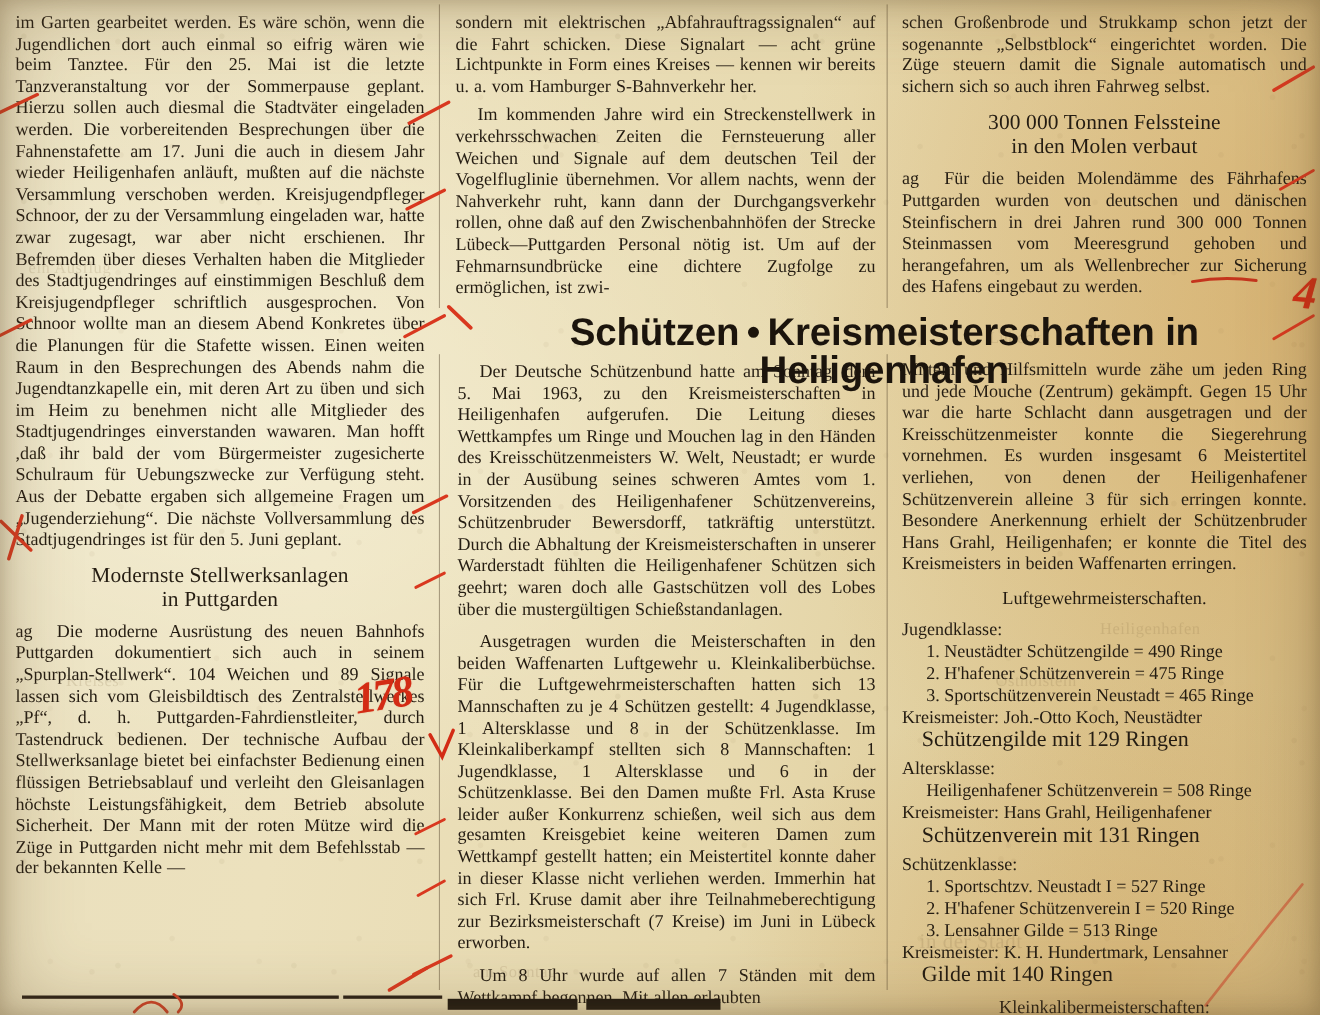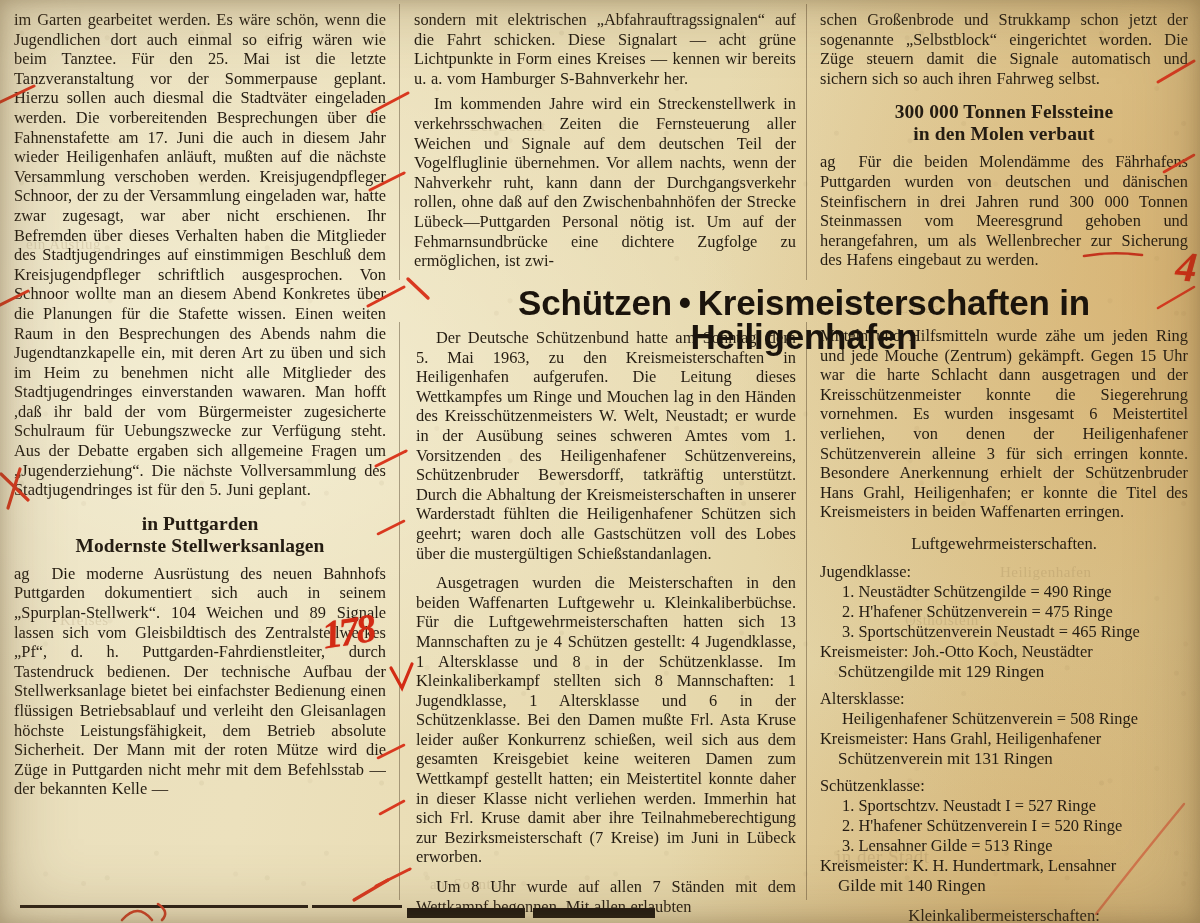--- a/index.html
+++ b/index.html
@@ -82,21 +82,21 @@
     text-align-last: left;
     word-spacing: .6px;
     -webkit-hyphens: none;
     hyphens: none;
   }
   p.body + p.body { margin-top: 6px; }
   p.indent { text-indent: 20px; }
 
   .headline-sub {
     text-align: center;
-    font-weight: bold;
+    font-weight: normal;
     font-size: 19.5px;
     line-height: 22px;
     margin: 13px 0 7px 0;
     font-family: "Liberation Serif", serif;
     letter-spacing: .1px;
   }
 
   .mainhead {
     position: absolute;
     left: 418px;
@@ -128,21 +128,21 @@
   .res-item {
     font-size: 16.4px;
     line-height: 20px;
     padding-left: 22px;
   }
   .res-km {
     font-size: 16.4px;
     line-height: 20px;
   }
   .res-km-2 {
-    font-size: 17px;
+    font-size: 20px;
     line-height: 20px;
     padding-left: 18px;
   }
 
   
   .rule-h {
     position: absolute;
     height: 3px;
     background: #2a2016;
   }
@@ -182,22 +182,22 @@
   <div class="rule-v" style="left:806px; top:322px; height:578px;"></div>
   <div class="rule-v" style="left:399px; top:322px; height:578px;"></div>
 
   <div class="cols">
 
     <div class="col col-1">
       <div style="position:absolute; left:0; top:10px; width:372px;">
         <p class="body">im Garten gearbeitet werden. Es wäre schön, wenn die Jugendlichen dort auch einmal so eifrig wären wie beim Tanztee. Für den 25. Mai ist die letzte Tanzveranstaltung vor der Sommerpause geplant. Hierzu sollen auch diesmal die Stadtväter eingeladen werden. Die vorbereitenden Besprechungen über die Fahnenstafette am 17. Juni die auch in diesem Jahr wieder Heiligenhafen anläuft, mußten auf die nächste Versammlung verschoben werden. Kreisjugendpfleger Schnoor, der zu der Versammlung eingeladen war, hatte zwar zugesagt, war aber nicht erschienen. Ihr Befremden über dieses Verhalten haben die Mitglieder des Stadtjugendringes auf einstimmigen Beschluß dem Kreisjugendpfleger schriftlich ausgesprochen. Von Schnoor wollte man an diesem Abend Konkretes über die Planungen für die Stafette wissen. Einen weiten Raum in den Besprechungen des Abends nahm die Jugendtanzkapelle ein, mit deren Art zu üben und sich im Heim zu benehmen nicht alle Mitglieder des Stadtjugendringes einverstanden wawaren. Man hofft ,daß ihr bald der vom Bürgermeister zugesicherte Schulraum für Uebungszwecke zur Verfügung steht. Aus der Debatte ergaben sich allgemeine Fragen um „Jugenderziehung“. Die nächste Vollversammlung des Stadtjugendringes ist für den 5. Juni geplant.</p>
 
         <div class="headline-sub">
+          <div>Modernste Stellwerksanlagen</div>
           <div>in Puttgarden</div>
-          <div>Modernste Stellwerksanlagen</div>
         </div>
 
         <p class="body"><span>ag</span>&nbsp;&nbsp;<span>Die moderne Ausrüstung des neuen Bahnhofs Puttgarden dokumentiert sich auch in seinem „Spurplan-Stellwerk“. 104 Weichen und 89 Signale lassen sich vom Gleisbildtisch des Zentralstellwerkes „Pf“, d. h. Puttgarden-Fahrdienstleiter, durch Tastendruck bedienen. Der technische Aufbau der Stellwerksanlage bietet bei einfachster Bedienung einen flüssigen Betriebsablauf und verleiht den Gleisanlagen höchste Leistungsfähigkeit, dem Betrieb absolute Sicherheit. Der Mann mit der roten Mütze wird die Züge in Puttgarden nicht mehr mit dem Befehlsstab — der bekannten Kelle —</span></p>
       </div>
     </div>
 
     <div class="col col-2">
       <div style="position:absolute; left:0; top:10px; width:382px;">
         <p class="body">sondern mit elektrischen „Abfahrauftragssignalen“ auf die Fahrt schicken. Diese Signalart — acht grüne Lichtpunkte in Form eines Kreises — kennen wir bereits u. a. vom Hamburger S-Bahnverkehr her.</p>
         <p class="body indent">Im kommenden Jahre wird ein Streckenstellwerk in verkehrsschwachen Zeiten die Fernsteuerung aller Weichen und Signale auf dem deutschen Teil der Vogelfluglinie übernehmen. Vor allem nachts, wenn der Nahverkehr ruht, kann dann der Durchgangsverkehr rollen, ohne daß auf den Zwischenbahnhöfen der Strecke Lübeck—Puttgarden Personal nötig ist. Um auf der Fehmarnsundbrücke eine dichtere Zugfolge zu ermöglichen, ist zwi-</p>

